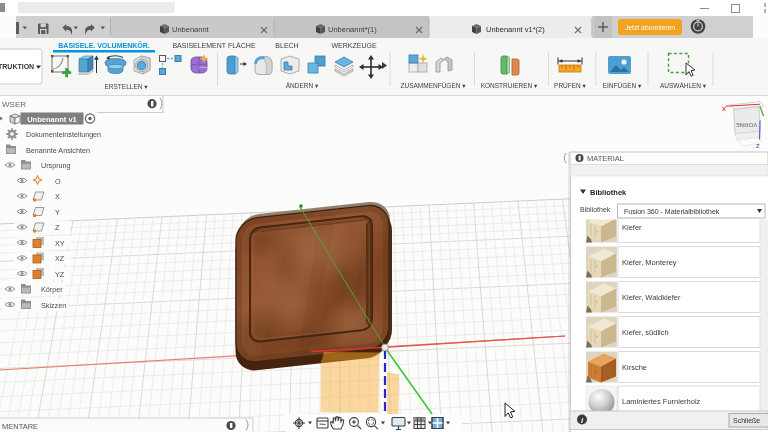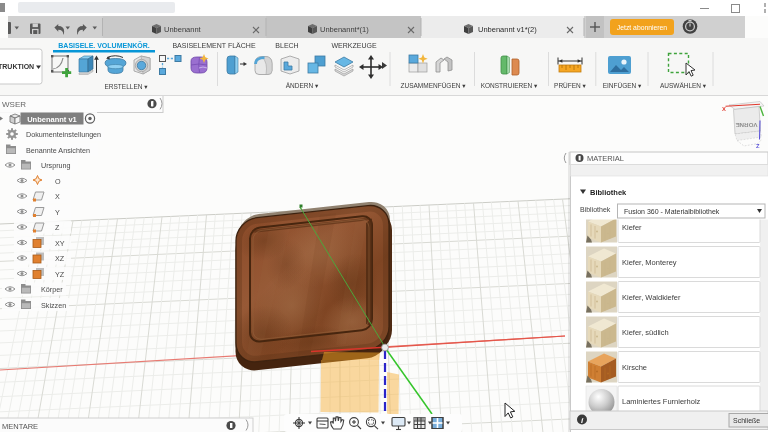--- a/index.html
+++ b/index.html
@@ -694,21 +694,21 @@
     <path d="M2,17 l6,-7 l5,5 l3,-3 l5,5 z" fill="#2e6e9e"></path>
   </g>
 
   <g transform="translate(668,15)">
     <rect x="0.5" y="0.5" width="20" height="19" fill="none" stroke="#3fa33c" stroke-width="1.4" stroke-dasharray="3 2.4"></rect>
     <path d="M18,10 l0,12 l3,-3.4 l2.2,4.6 l2,-1 l-2.2,-4.6 l4,-0.6 z" fill="#fff" stroke="#333" stroke-width="1"></path>
   </g>
 </svg>
 </div>
 
-<div class="abs" style="left:8px;top:16px;width:737px;height:22px;background:#d0d0d0;">
+<div class="abs" style="left:16px;top:16px;width:737px;height:22px;background:#d0d0d0;">
 <svg class="abs" style="left:0;top:0;" width="768" height="22" viewBox="0 0 768 22">
 
   <rect x="-3" y="6" width="6" height="12" rx="1" fill="#5a5a5a"></rect>
   <path d="M6.5,10.5 l4.5,0 l-2.25,3 z" fill="#5a5a5a"></path>
   <g transform="translate(22,7.5)">
     <rect x="0" y="0" width="10.5" height="10.5" rx="1" fill="#5a5a5a"></rect>
     <rect x="2.6" y="0" width="5.3" height="3.6" fill="#d2d2d2"></rect>
     <rect x="2" y="5.4" width="6.5" height="5.1" fill="#d2d2d2"></rect>
     <rect x="3.2" y="6.6" width="4.1" height="3.9" fill="#5a5a5a"></rect>
   </g>

